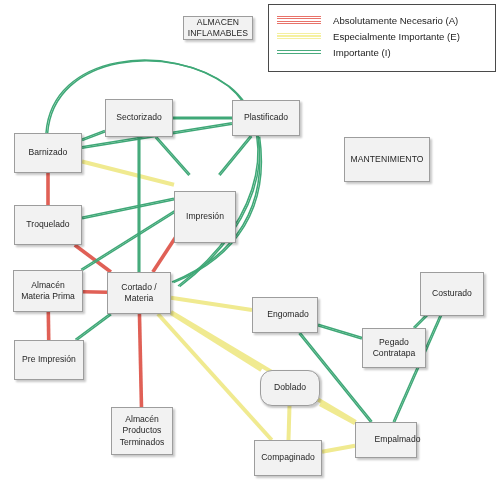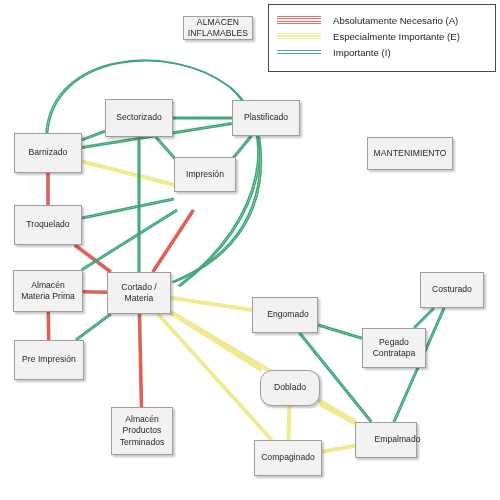--- a/index.html
+++ b/index.html
@@ -144,44 +144,44 @@
       <div class="node caps" style="left: 183px; top: 16px; width: 70px; height: 24px;">
         <span>ALMACEN
 INFLAMABLES</span>
       </div>
       <div class="node" style="left: 105px; top: 99px; width: 68px; height: 38px;">
         <span>Sectorizado</span>
       </div>
       <div class="node" style="left: 232px; top: 100px; width: 68px; height: 36px;">
         <span>Plastificado</span>
       </div>
-      <div class="node caps" style="left: 367px; top: 137px; width: 86px; height: 33px;">
+      <div class="node caps" style="left: 344px; top: 137px; width: 86px; height: 45px;">
         <span>MANTENIMIENTO</span>
       </div>
       <div class="node" style="left: 14px; top: 133px; width: 68px; height: 40px;">
         <span>Barnizado</span>
       </div>
-      <div class="node" style="left: 174px; top: 157px; width: 62px; height: 35px;">
+      <div class="node" style="left: 174px; top: 191px; width: 62px; height: 52px;">
         <span>Impresión</span>
       </div>
       <div class="node" style="left: 14px; top: 205px; width: 68px; height: 40px;">
         <span>Troquelado</span>
       </div>
       <div class="node" style="left: 13px; top: 270px; width: 70px; height: 42px;">
         <span>Almacén
 Materia Prima</span>
       </div>
       <div class="node" style="left: 107px; top: 272px; width: 64px; height: 42px;">
         <span>Cortado /
 Materia</span>
       </div>
       <div class="node" style="left: 252px; top: 297px; width: 66px; height: 36px; padding-left: 7px;">
         <span>Engomado</span>
       </div>
-      <div class="node" style="left: 420px; top: 272px; width: 64px; height: 36px;">
+      <div class="node" style="left: 420px; top: 272px; width: 64px; height: 44px;">
         <span>Costurado</span>
       </div>
       <div class="node" style="left: 362px; top: 328px; width: 64px; height: 40px;">
         <span>Pegado
 Contratapa</span>
       </div>
       <div class="node" style="left: 14px; top: 340px; width: 70px; height: 40px;">
         <span>Pre Impresión</span>
       </div>
       <div class="node" style="left: 260px; top: 370px; width: 60px; height: 36px; border-radius: 12px;">

